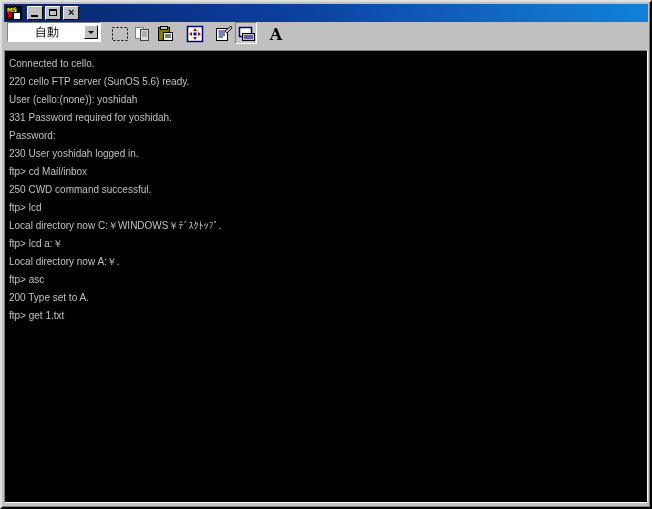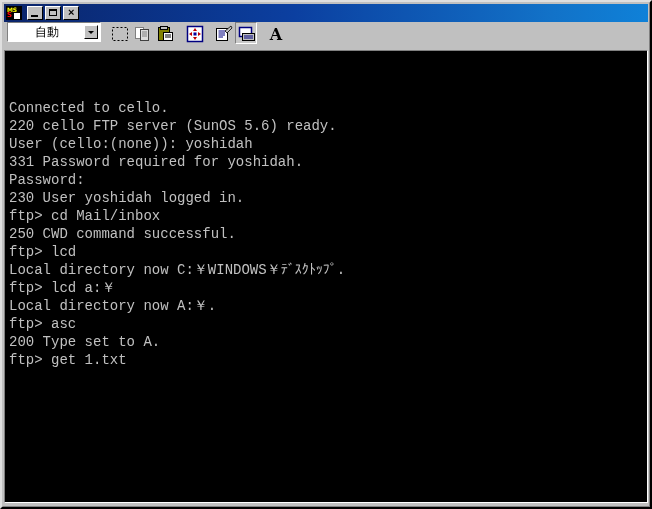--- a/index.html
+++ b/index.html
@@ -207,26 +207,25 @@
     border-bottom: 1px solid #ffffff;
     box-sizing: border-box;
     overflow: hidden;
   }
   #console-text {
     position: absolute;
     left: 4px;
     top: 4px;
     right: 2px;
     color: #c0c0c0;
-    font-family: Liberation Mono, monospace;
-    font-size: 14px;
+    font-family: Liberation Sans, sans-serif;
+    font-size: 10px;
     line-height: 18px;
     white-space: pre;
     letter-spacing: 0px;
-    margin-top: 44px;
   }
   #console-text .line { height: 18px; }
 </style>
 </head>
 <body>
 
 <div id="window">
   <div id="window-inner"></div>
 
   <div id="titlebar">

